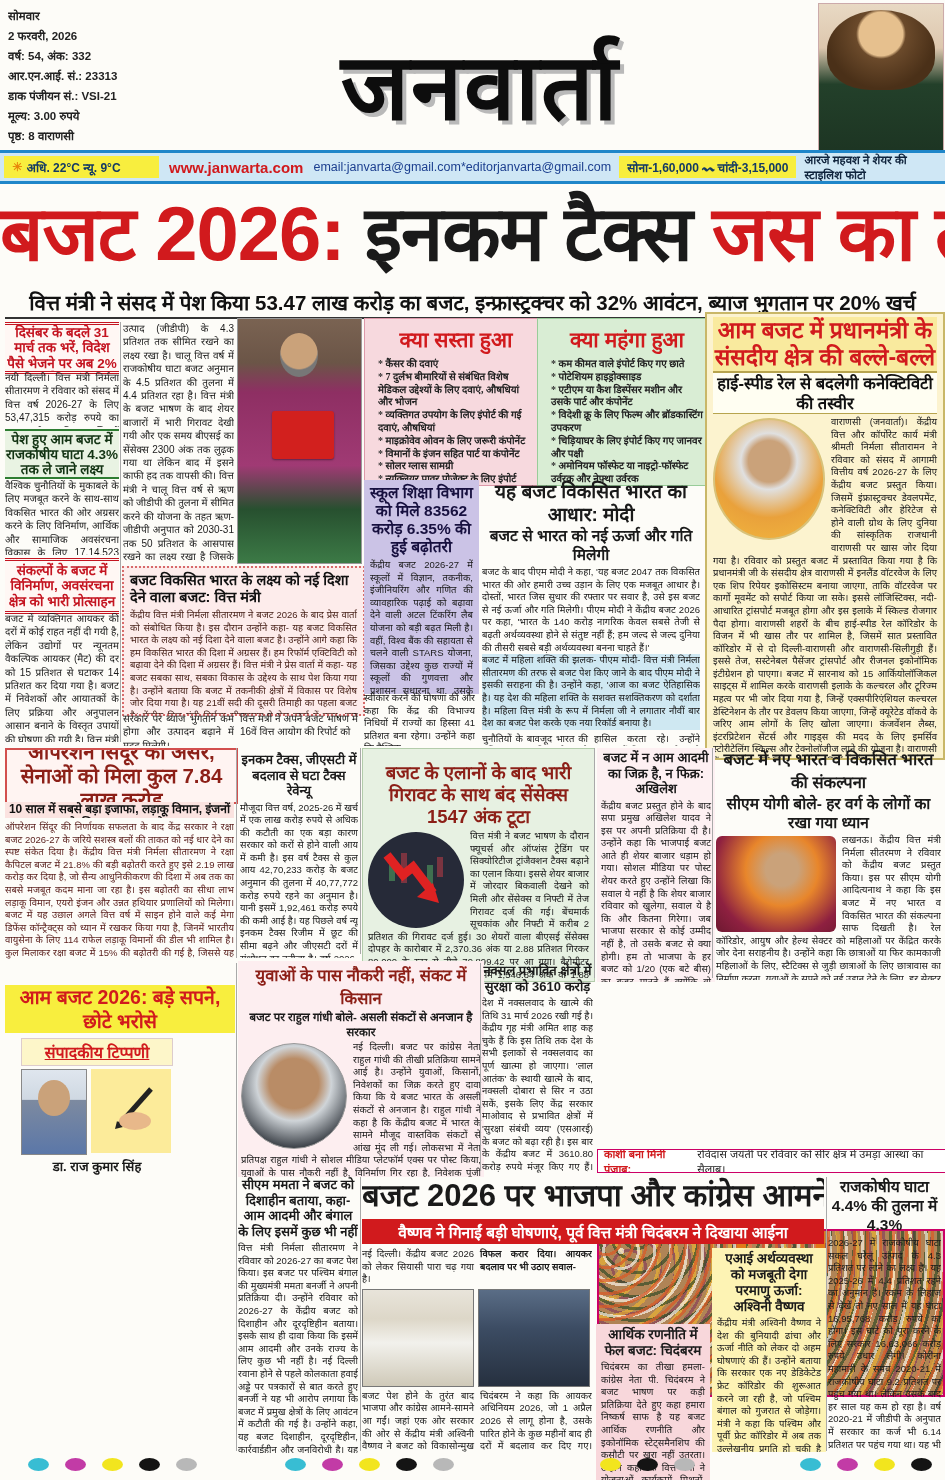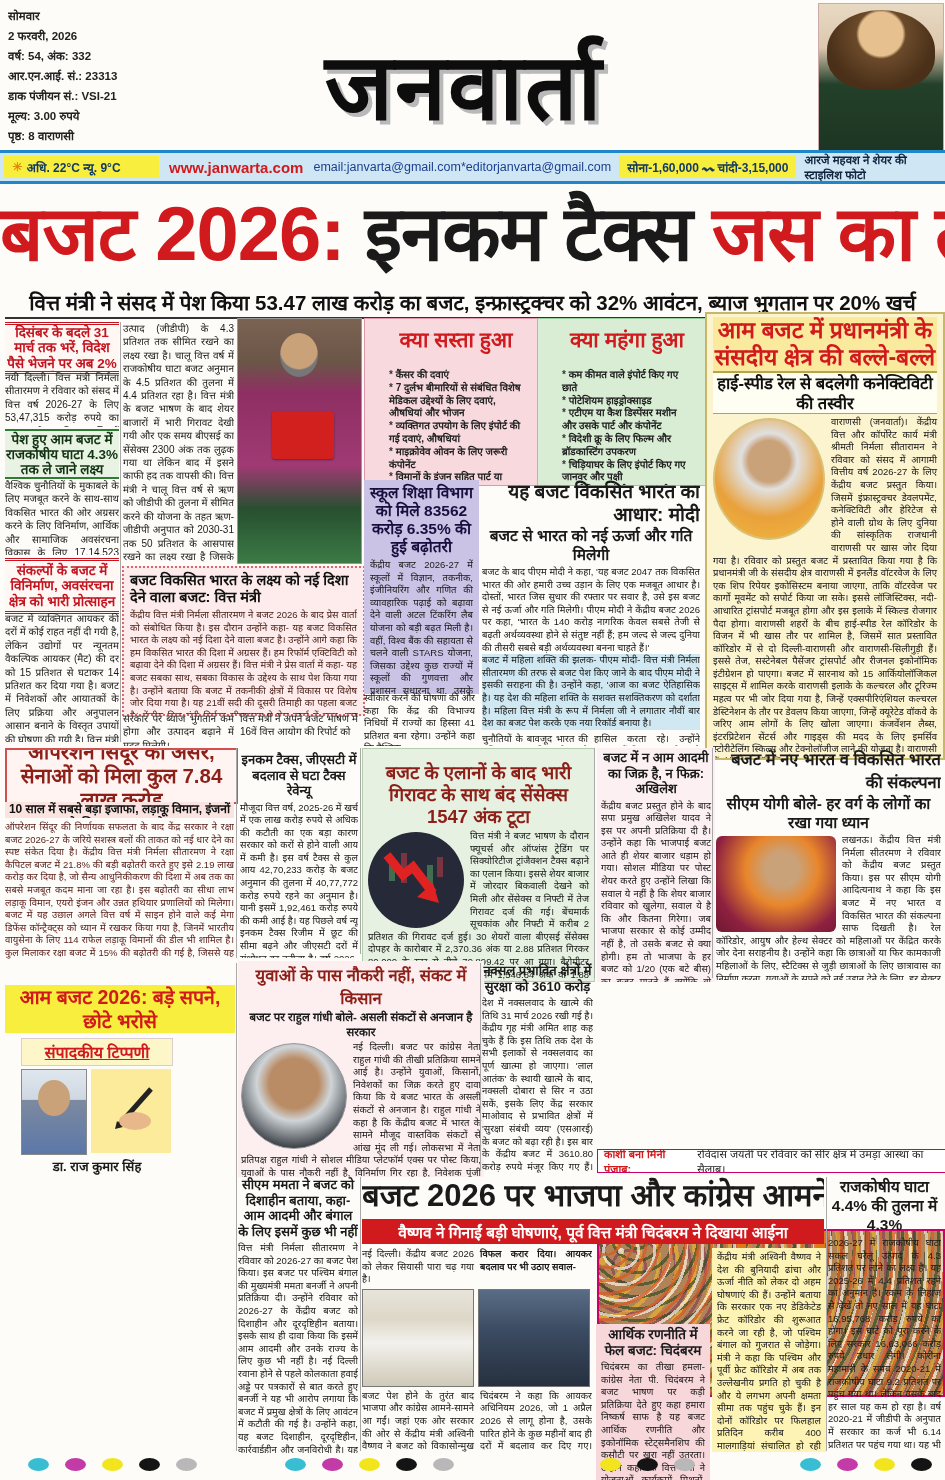--- a/index.html
+++ b/index.html
@@ -27,31 +27,31 @@
   .hrline{background:#333;height:2px;}
   
   .rulebox{border-top:3px double #c41420;border-bottom:3px double #c41420;color:#c41420;font-weight:bold;font-size:13.5px;line-height:15.5px;display:flex;align-items:center;justify-content:center;text-align:center;background:#fff7f4;}
   .greenbox{border-top:2px solid #2e7d32;border-bottom:2px solid #2e7d32;background:#e9f3e3;color:#123313;font-weight:bold;font-size:13.5px;line-height:15px;display:flex;align-items:center;justify-content:center;text-align:center;}
   .body10{font-size:10px;line-height:13.4px;}
   .body95{font-size:9.5px;line-height:12.6px;}
   .fmbox{background:#fdeceb;border:2px dotted #d66a6a;color:#4a241c;padding:4px 6px;}
   .fmbox h4{margin:0 0 3px 0;font-size:14.5px;line-height:17px;text-align:left;color:#111;}
   .listbox{padding:4px 8px;}
   .listbox h3{margin:2px 0 4px 0;text-align:center;color:#d11a1d;font-size:21px;}
-  .listbox ul{margin:16px;padding:0;list-style:none;}
+  .listbox ul{margin:5px;padding:0;list-style:none;font-family:Liberation Serif, serif;}
   .listbox li{font-size:10px;line-height:12.8px;font-weight:bold;color:#222;}
   .listbox li::before{content:"* ";color:#333;}
   .pink{background:#f7d9de;border:1px solid #d9a;}
   .green{background:#d9edd4;border:1px solid #9c9;}
   .vbox{background:#fcf3cf;border:2px solid #c9b768;padding:3px 6px;}
   .vbox .k1{color:#d11a1d;font-weight:bold;font-size:23px;line-height:27px;text-align:center;background:#f9ea9e;border-bottom:2px solid #b7a44e;}
   .vbox .k2{color:#111;font-weight:bold;font-size:16.5px;line-height:20px;text-align:center;border-bottom:1px solid #b7a44e;background:#fffef2;}
   .purple{background:#cbc3e6;padding:4px 6px;}
   .purple h4{margin:0 0 3px 0;font-size:15.5px;line-height:18px;text-align:center;color:#17103f;}
-  .mh1{font-size:19px;line-height:23px;font-weight:bold;text-align:right;margin:0;}
+  .mh1{font-size:19px;line-height:23px;font-weight:bold;text-align:center;margin:0;}
   .mh2{font-size:15.5px;line-height:19px;font-weight:bold;text-align:center;margin:0;}
   .hl{background:#cfe8f2;}
   .twocol{display:flex;gap:6px;}
   .twocol>div{flex:1;}
   .maroon{color:#5c2320;}
   .ophead{border:2px solid #d2504e;color:#8c1f17;font-weight:bold;font-size:20.5px;line-height:24px;display:flex;align-items:center;justify-content:center;text-align:center;background:#fff4f2;}
   .opsub{font-weight:bold;font-size:12px;line-height:14px;text-align:center;background:#fbe3e0;color:#111;}
   .sensex{background:#e7f1e2;border:1px solid #b3ccab;padding:13px 5px;}
   .sensex h3{margin:0;color:#8c1f17;font-size:18.5px;line-height:22px;text-align:center;}
   .akh{background:#fdf0f2;padding:2px 4px;}
@@ -100,21 +100,21 @@
 
   <div class="abs hleft" style="left:8px;top:6px;width:180px;height:142px;">
     <div>सोमवार</div>
     <div>2 फरवरी, 2026</div>
     <div>वर्ष: 54, अंक: 332</div>
     <div>आर.एन.आई. सं.: 23313</div>
     <div>डाक पंजीयन सं.: VSI-21</div>
     <div>मूल्य: 3.00 रुपये</div>
     <div>पृष्ठ: 8  वाराणसी</div>
   </div>
-  <div class="abs ctr masthead" style="left:224px;top:28px;width:480px;height:122px;">जनवार्ता</div>
+  <div class="abs ctr masthead" style="left:240px;top:28px;width:480px;height:122px;">जनवार्ता</div>
   <div class="abs hphoto" style="left:818px;top:3px;width:124px;height:146px;">
       <div class="hair"></div>
     </div>
 
   <div class="abs infobar" style="left:0;top:150px;width:945px;height:28px;">
     <div class="chip" style="margin-left:4px;width:165px;">
       <span class="sun">☀</span>
       <span>अधि. 22°C</span>&nbsp;
       <span>न्यू. 9°C</span>
     </div>
@@ -312,20 +312,21 @@
     </div>
   </div>
 
   <div class="abs pinkbox" style="left:596px;top:1324px;width:104px;height:198px;">
     <h4>आर्थिक रणनीति में फेल बजट: चिदंबरम</h4>
     <div class="body95 jt">चिदंबरम का तीखा हमला-कांग्रेस नेता पी. चिदंबरम ने बजट भाषण पर कड़ी प्रतिक्रिया देते हुए कहा हमारा निष्कर्ष साफ है यह बजट आर्थिक रणनीति और इकोनॉमिक स्टेट्समैनशिप की कसौटी पर खरा नहीं उतरता। उन्होंने कहा कि वित्त मंत्री ने योजनाओं, कार्यक्रमों, मिशनों, फंड और समितियों की संख्या बढ़ाने पर ही जोर दिया है। उन्होंने तंज कसते हुए कहा आप खुद कल्पना कर सकते हैं कि इनमें से कितनी योजनाएं अगले साल तक भुला दी जाएंगी।</div>
 
   </div>
 
   <div class="abs yellowbox" style="left:712px;top:1248px;width:104px;height:198px;">
+    <h4>एआई अर्थव्यवस्था को मजबूती देगा परमाणु ऊर्जा: अश्विनी वैष्णव</h4>
     <div class="body95 jt">केंद्रीय मंत्री अश्विनी वैष्णव ने देश की बुनियादी ढांचा और ऊर्जा नीति को लेकर दो अहम घोषणाएं की हैं। उन्होंने बताया कि सरकार एक नए डेडिकेटेड फ्रेट कॉरिडोर की शुरूआत करने जा रही है, जो पश्चिम बंगाल को गुजरात से जोड़ेगा। मंत्री ने कहा कि पश्चिम और पूर्वी फ्रेट कॉरिडोर में अब तक उल्लेखनीय प्रगति हो चुकी है और ये लगभग अपनी क्षमता सीमा तक पहुंच चुके हैं। इन दोनों कॉरिडोर पर फिलहाल प्रतिदिन करीब 400 मालगाड़ियां संचालित हो रही हैं।</div>
 
   </div>
 
   <div class="abs" style="left:828px;top:1177px;width:113px;height:272px;">
     <p class="fischead">राजकोषीय घाटा 4.4% की तुलना में 4.3%</p>
     <div class="body95 jt" style="margin-top:3px;">2026-27 में राजकोषीय घाटा सकल घरेलू उत्पाद के 4.3 प्रतिशत पर लाने का लक्ष्य है। यह 2025-26 में 4.4 प्रतिशत रहने का अनुमान है। रकम के लिहाज से देखें तो नए साल में यह घाटा 16,95,768 करोड़ रुपये का होगा। इस घाटे को पूरा करने के लिए सरकार 16,63,066 करोड़ रुपये उधार लेगी। कोरोना महामारी के समय 2020-21 में राजकोषीय घाटा 9.2 प्रतिशत पर पहुंच गया था। लेकिन उसके बाद हर साल यह कम हो रहा है। वर्ष 2020-21 में जीडीपी के अनुपात में सरकार का कर्ज भी 6.14 प्रतिशत पर पहुंच गया था। यह भी हर साल घट रहा है। मौजूदा वित्त वर्ष, 2025-26 में इसके 56.1 प्रतिशत रहने का अनुमान है और अगले साल का लक्ष्य 55.6 प्रतिशत है।</div>
   </div>
 
   <div class="vr" style="left:120px;top:322px;height:420px;"></div>

